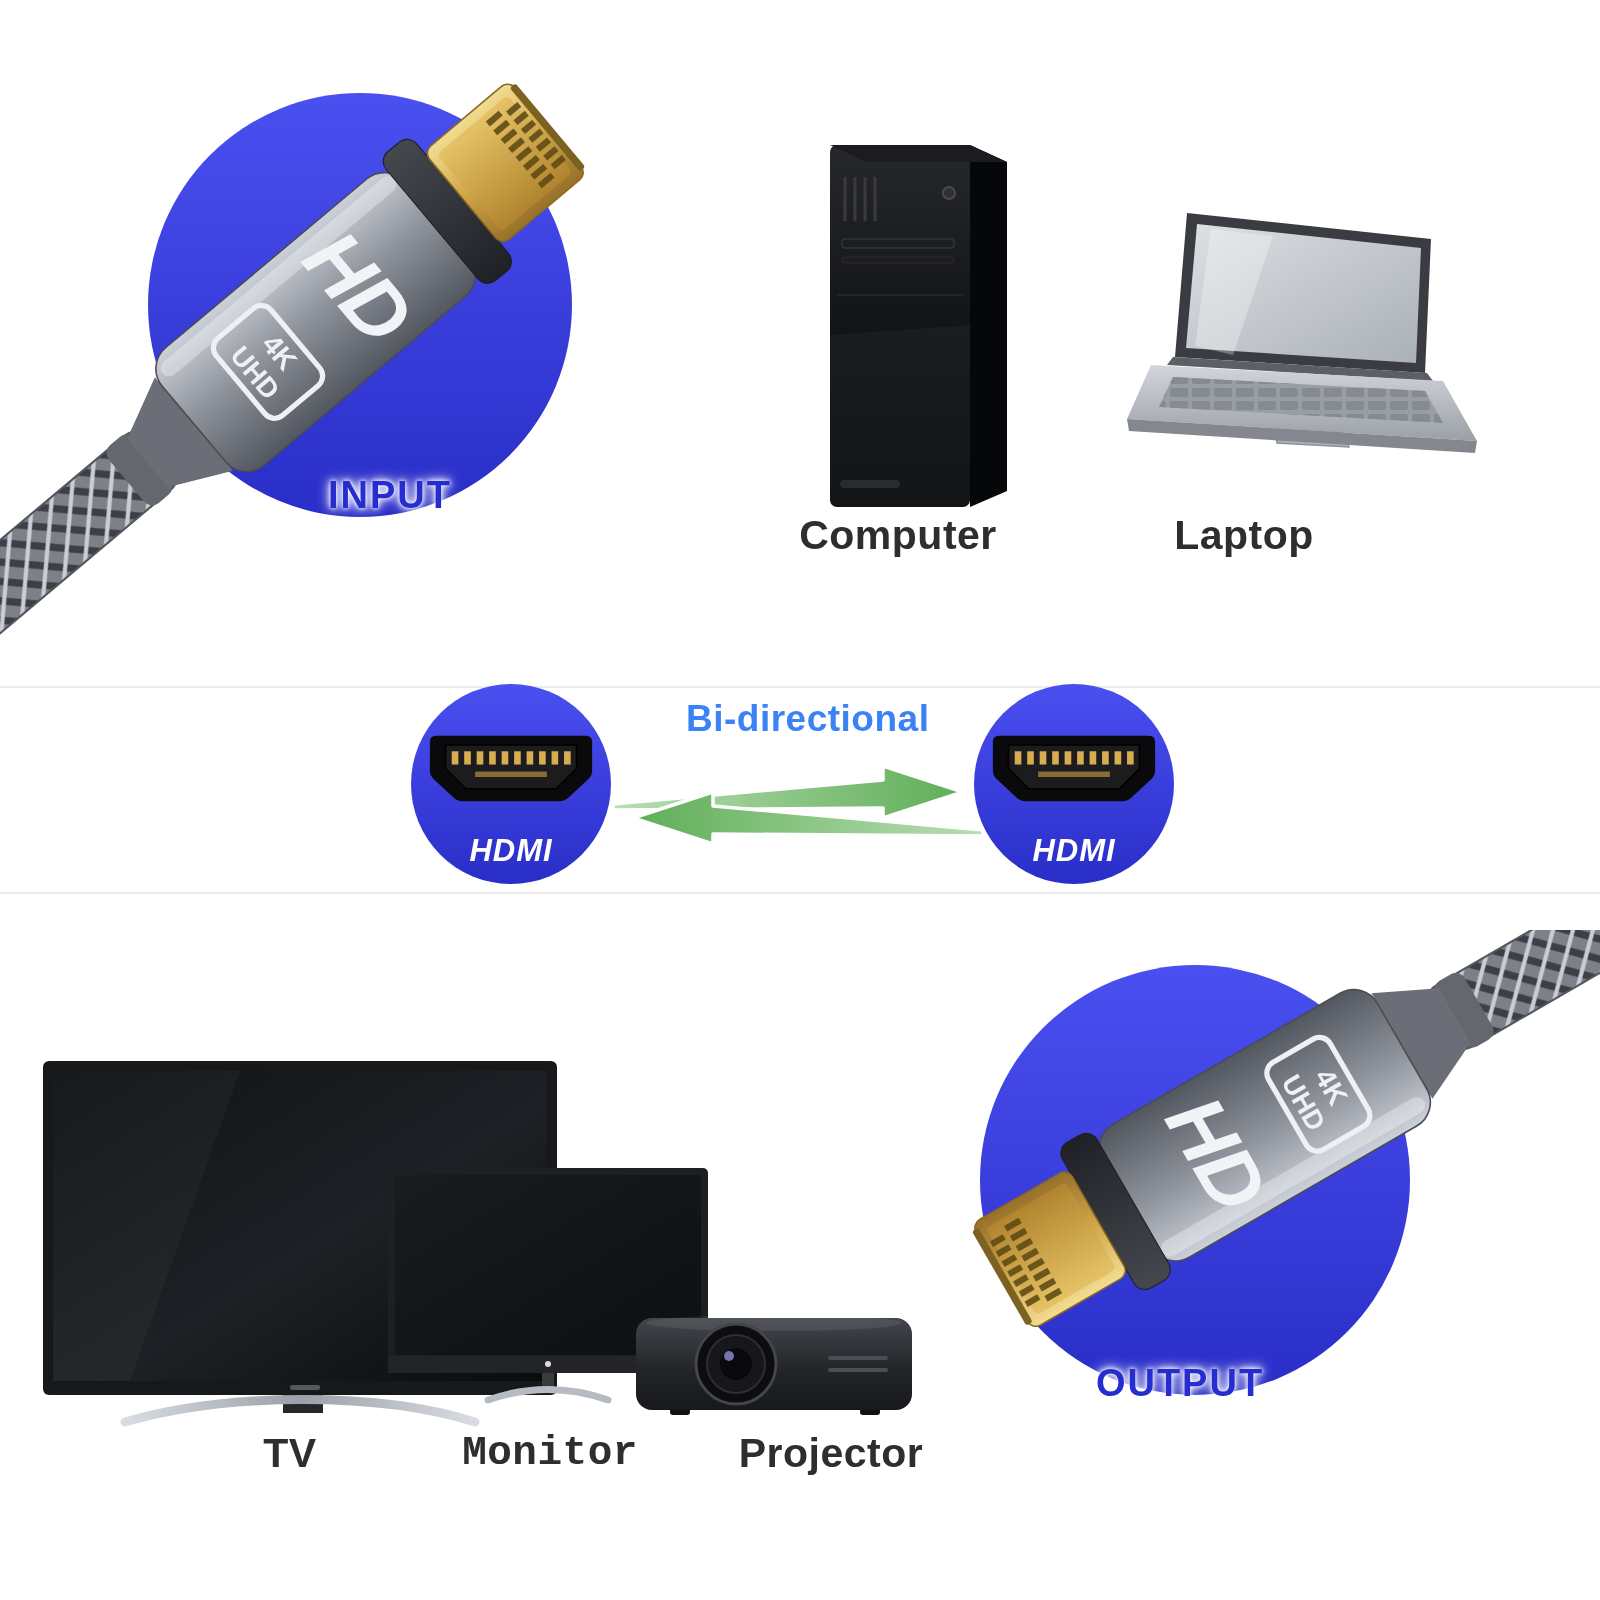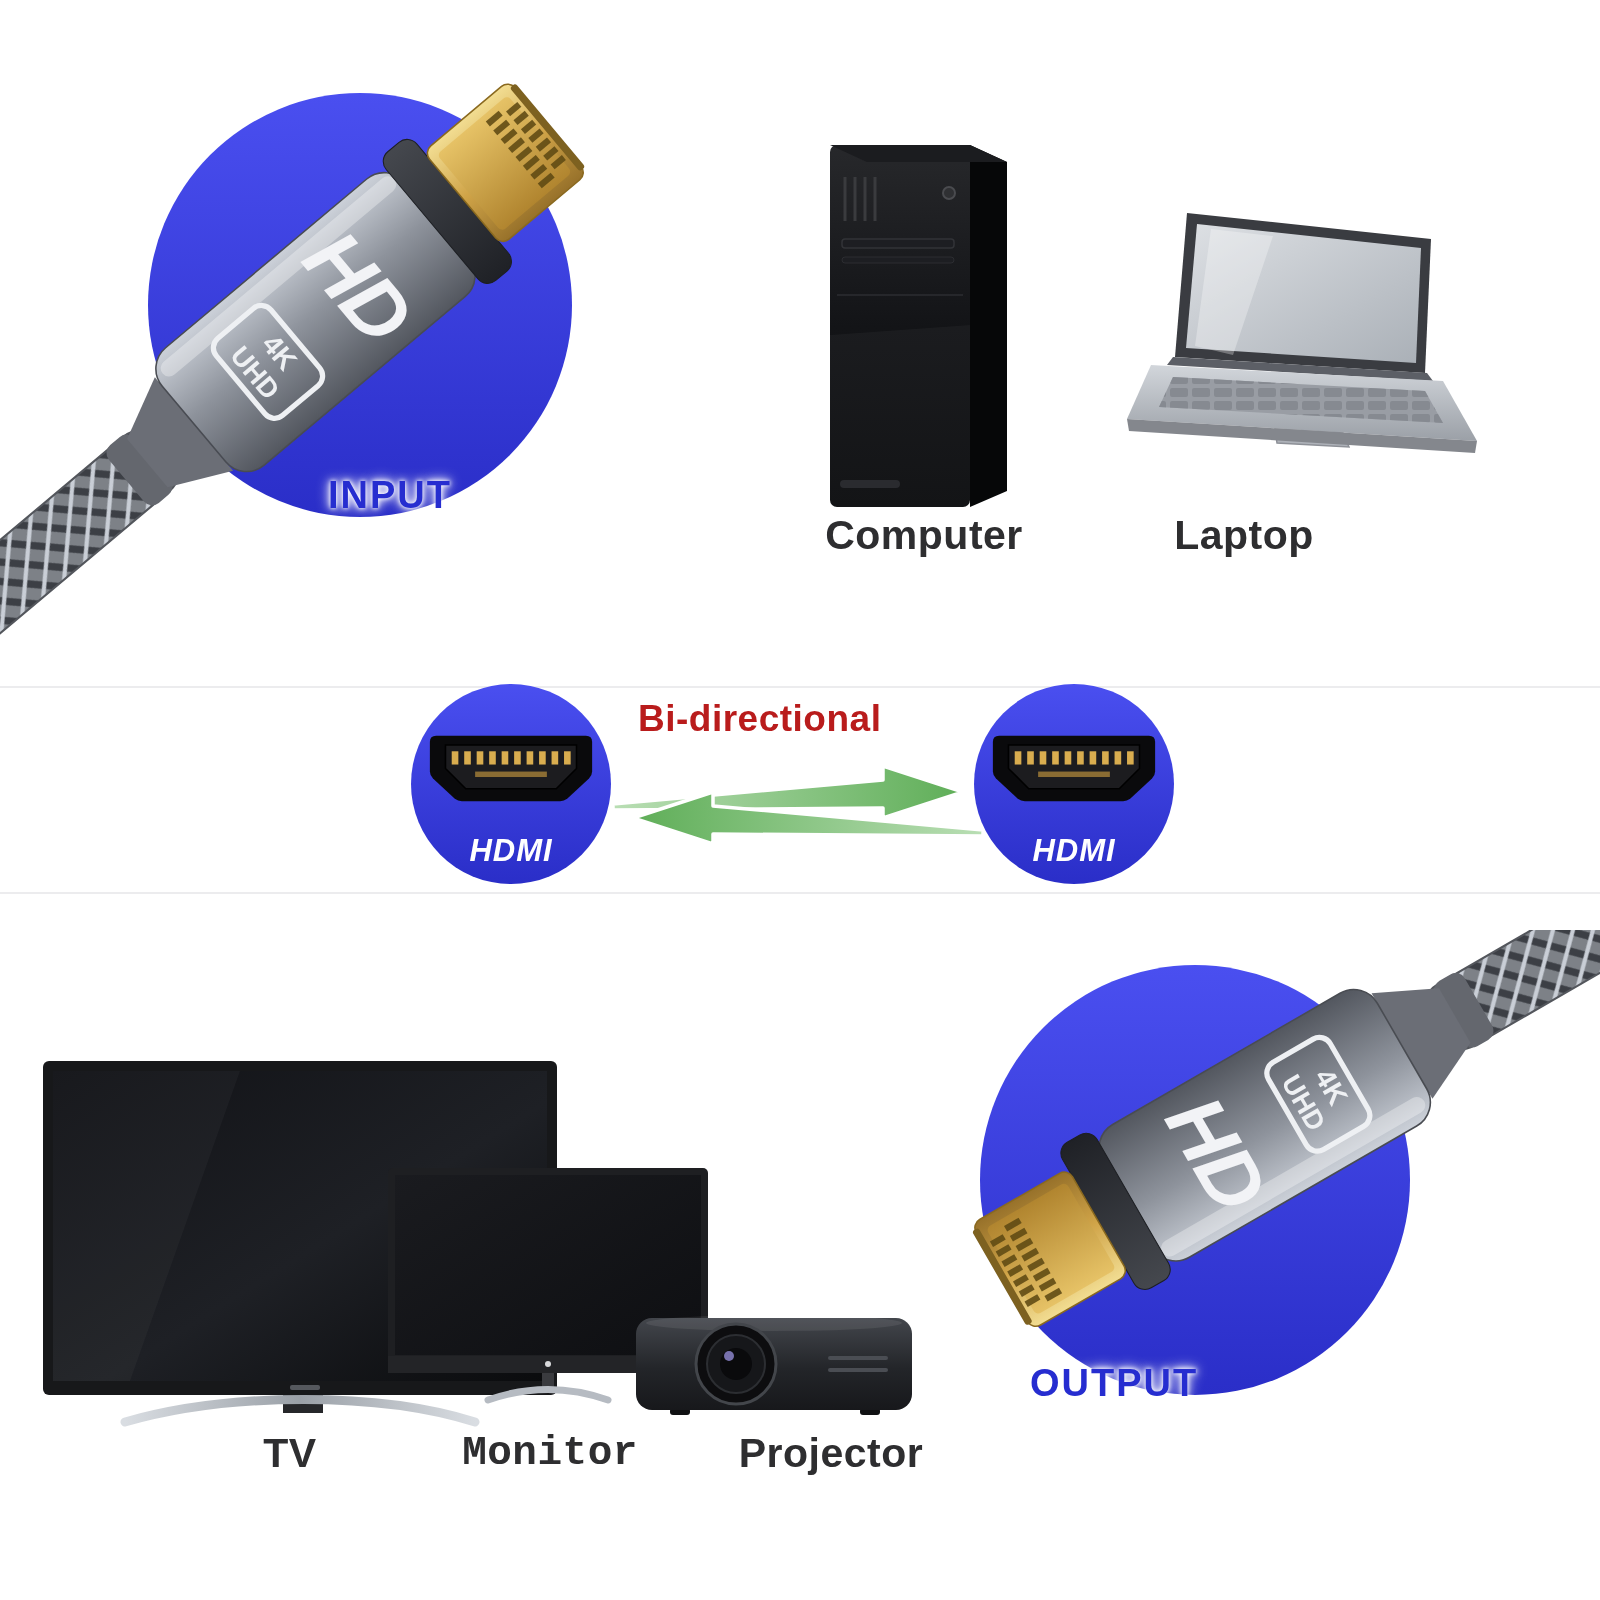--- a/index.html
+++ b/index.html
@@ -3,21 +3,21 @@
 <meta charset="utf-8">
 <style>
   html,body{margin:0;padding:0;background:#fff;}
   .canvas{position:relative;width:1600px;height:1600px;background:#ffffff;overflow:hidden;
           font-family:"Liberation Sans",sans-serif;}
   .abs{position:absolute;}
   .hr{position:absolute;left:0;width:1600px;height:2px;background:#ececee;}
   .io-label{position:absolute;font-size:38px;font-weight:800;color:#262dd0;letter-spacing:2px;
             text-shadow:0 0 4px #fff,0 0 8px #fff,0 0 14px rgba(255,255,255,.95);}
   .dev-label{position:absolute;text-align:center;font-size:41px;font-weight:600;color:#2e2e30;letter-spacing:.5px;}
-  .caption{position:absolute;font-size:37px;font-weight:600;color:#b91c1c;line-height:1.2;letter-spacing:.5px;}
+  .caption{position:absolute;font-size:37px;font-weight:600;color:#3b82f6;line-height:1.2;letter-spacing:.5px;margin-left:48px;}
   svg text{font-family:"Liberation Sans",sans-serif;}
 </style>
 </head>
 <body>
 
 <div class="canvas">
 
   <div>
 
     <svg class="abs" style="left:0;top:0" width="640" height="700" viewBox="0 0 640 700">
@@ -114,21 +114,21 @@
         <line x1="50" y1="42" x2="50" y2="86"></line>
           <line x1="60" y1="42" x2="60" y2="86"></line>
       </g>
       <circle cx="134" cy="58" r="6" fill="#2f3033" stroke="#4a4b4f" stroke-width="2"></circle>
       <rect x="27" y="104" width="112" height="9" rx="3" fill="#1d1e22" stroke="#323337" stroke-width="1.5"></rect>
       <rect x="27" y="122" width="112" height="6" rx="3" fill="#1d1e22" stroke="#2c2d31" stroke-width="1"></rect>
       <line x1="22" y1="160" x2="148" y2="160" stroke="#26272b" stroke-width="2"></line>
       <polygon points="15,200 155,190 155,372 15,372" fill="#ffffff" opacity="0.035"></polygon>
       <rect x="25" y="345" width="60" height="8" rx="4" fill="#2a2b2f"></rect>
     </svg>
-    <div class="dev-label" style="left:809px;top:512px;width:230px;">Computer</div>
+    <div class="dev-label" style="left:783px;top:512px;width:230px;">Computer</div>
 
     <svg class="abs" style="left:1125px;top:205px" width="370" height="275" viewBox="0 0 370 275">
       <defs>
         <linearGradient id="lapScr" x1="0" y1="0" x2="1" y2="1">
           <stop offset="0" stop-color="#dde0e4"></stop>
             <stop offset="1" stop-color="#aab0b7"></stop>
         </linearGradient>
         <linearGradient id="lapBase" x1="0" y1="0" x2="0" y2="1">
           <stop offset="0" stop-color="#d2d6db"></stop>
             <stop offset="1" stop-color="#9ba0a7"></stop>
@@ -355,16 +355,16 @@
         <rect x="436" y="-52" width="7" height="104" rx="3" fill="#7d6120"></rect>
         <g transform="translate(92,0) rotate(-90)">
           <rect x="-48" y="-34" width="96" height="68" rx="12" fill="none" stroke="#eef0f3" stroke-width="5"></rect>
           <text x="0" y="-5" text-anchor="middle" font-size="27" font-weight="700" fill="#eef0f3">4K</text>
           <text x="0" y="25" text-anchor="middle" font-size="26" font-weight="700" fill="#eef0f3">UHD</text>
         </g>
         <text transform="translate(204,0) rotate(-90)" text-anchor="middle" dominant-baseline="central" font-size="78" font-weight="700" font-style="italic" fill="#f2f3f6" letter-spacing="-2">HD</text>
       </g>
     </svg>
 
-    <div class="io-label" style="left:1030px;top:1362px;width:300px;">OUTPUT</div>
+    <div class="io-label" style="left:1030px;top:1362px;width:300px;text-align:center;">OUTPUT</div>
   </div>
 
 </div>
 
 </body></html>

